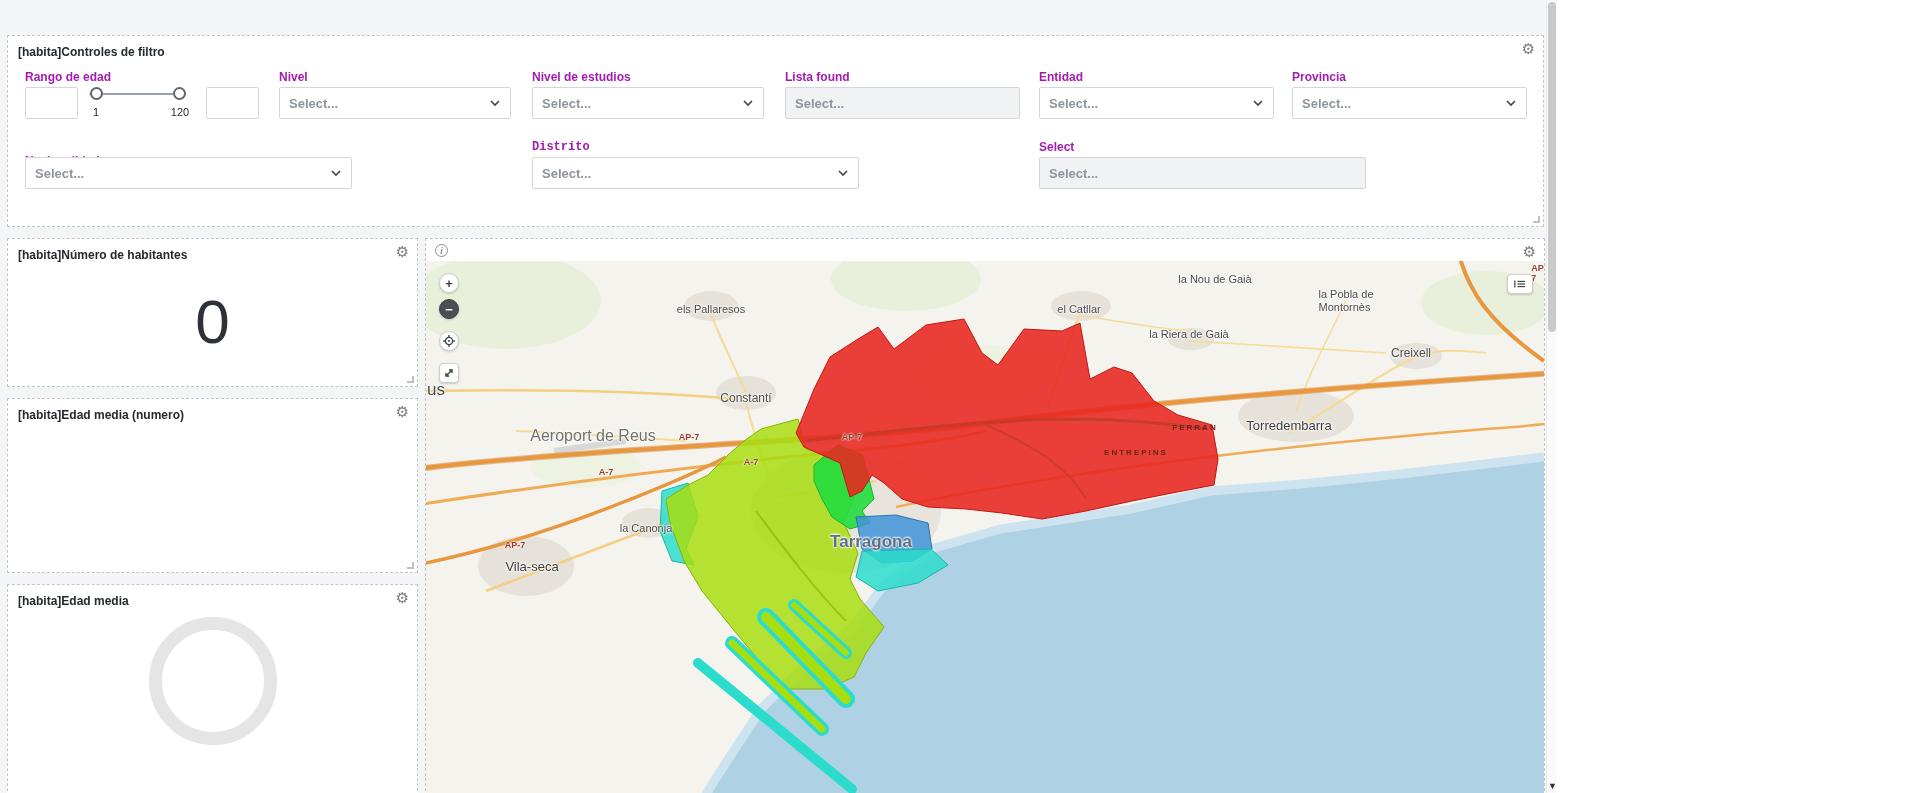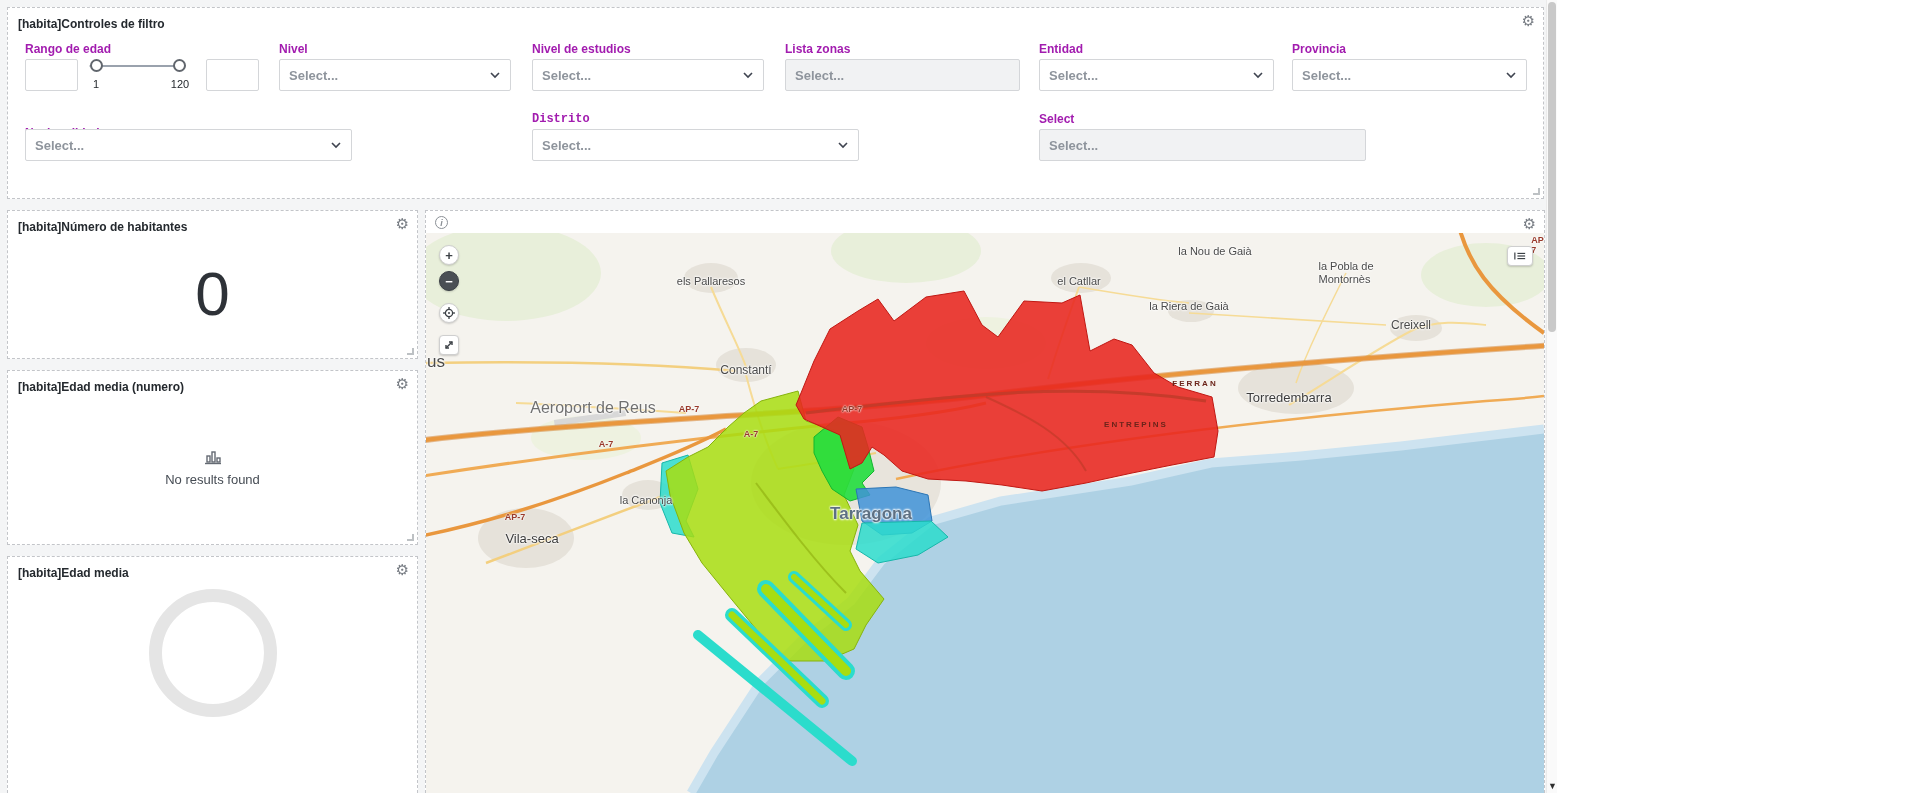--- a/index.html
+++ b/index.html
@@ -1,19 +1,19 @@
 <!DOCTYPE html>
 <html><head>
 <meta charset="utf-8">
 <style>
   * { box-sizing: border-box; }
   body { margin:0; background:#ffffff; font-family:"Liberation Sans", sans-serif; }
   .dashboard { position:relative; width:1557px; height:793px; background:#f4f5f6; overflow:hidden; }
 
-  .panel { position:absolute; background:#ffffff; border:1px dashed #c3c5c9; }
+  .panel { position:absolute; background:#ffffff; border:1px dashed #c3c5c9;margin-top:28px; }
   .panel-title { position:absolute; top:9px; left:10px; font-size:12px; font-weight:700; color:#24292e; white-space:nowrap; }
   .gear { position:absolute; top:5px; right:8px; font-size:15px; color:#787d84; line-height:1; cursor:pointer; }
   .resize-corner { position:absolute; right:3px; bottom:3px; width:7px; height:7px; border-right:2px solid #9aa0a6; border-bottom:2px solid #9aa0a6; opacity:.65; cursor:nwse-resize; }
 
   
   .f-label { position:absolute; font-size:12px; font-weight:600; color:#a21caf; white-space:nowrap; }
   .numinput { position:absolute; height:32px; width:53px; border:1px solid #d4d6d9; border-radius:2px; background:#fff; padding:0 6px; font-size:13px; color:#24292e; }
   .selectbox { position:absolute; height:32px; background:#fff; border:1px solid #d4d6d9; border-radius:2px; display:flex; align-items:center; justify-content:space-between; padding:0 9px; cursor:pointer;font-weight:bold; }
   .selectbox .ph { font-size:13px; color:#8e949c; }
   .selectbox.gray { background:#f1f2f3; }
@@ -89,21 +89,21 @@
     </div>
 
     <div class="f-label" style="left:524px; top:34px;">Nivel de estudios</div>
     <div class="selectbox" style="left:524px; top:51px; width:232px;">
       <span class="ph">Select...</span>
       <svg class="chev" width="12" height="12" viewBox="0 0 12 12">
           <path d="M2 4l4 4 4-4" stroke="#3f4450" fill="none" stroke-width="1.6"></path>
         </svg>
     </div>
 
-    <div class="f-label" style="left:777px; top:34px;">Lista zonas</div>
+    <div class="f-label" style="left:777px; top:34px;">Lista found</div>
     <div class="selectbox gray" style="left:777px; top:51px; width:235px;">
       <span class="ph">Select...</span>
     </div>
 
     <div class="f-label" style="left:1031px; top:34px;">Entidad</div>
     <div class="selectbox" style="left:1031px; top:51px; width:235px;">
       <span class="ph">Select...</span>
       <svg class="chev" width="12" height="12" viewBox="0 0 12 12">
           <path d="M2 4l4 4 4-4" stroke="#3f4450" fill="none" stroke-width="1.6"></path>
         </svg>
@@ -146,29 +146,20 @@
     <span class="gear">⚙</span>
     <div class="stat-wrap">
       <div class="stat-value">0</div>
     </div>
     <div class="resize-corner"></div>
   </section>
 
   <section class="panel" style="left:7px; top:370px; width:411px; height:175px;">
     <div class="panel-title">[habita]Edad media (numero)</div>
     <span class="gear">⚙</span>
-    <div class="empty-wrap">
-      <svg width="18" height="18" viewBox="0 0 18 18">
-        <rect x="3" y="9" width="3" height="6" fill="none" stroke="#646a73" stroke-width="1.4"></rect>
-        <rect x="8" y="5" width="3" height="10" fill="none" stroke="#646a73" stroke-width="1.4"></rect>
-        <rect x="13" y="11" width="3" height="4" fill="none" stroke="#646a73" stroke-width="1.4"></rect>
-        <line x1="1" y1="16.5" x2="17" y2="16.5" stroke="#646a73" stroke-width="1.4"></line>
-      </svg>
-      <div class="empty-text">No results found</div>
-    </div>
     <div class="resize-corner"></div>
   </section>
 
   <section class="panel" style="left:7px; top:556px; width:411px; height:237px; border-bottom:none;">
     <div class="panel-title">[habita]Edad media</div>
     <span class="gear">⚙</span>
     <div class="gauge-circle"></div>
   </section>
 
   <section class="panel" style="left:425px; top:210px; width:1120px; height:583px; border-bottom:none;">
@@ -248,21 +239,21 @@
       <span class="place" style="left:285px; top:48px;">els Pallaresos</span>
       <span class="place" style="left:653px; top:48px;">el Catllar</span>
       <span class="place" style="left:763px; top:73px;">la Riera de Gaià</span>
       <span class="place" style="left:985px; top:92px; font-size:12px;">Creixell</span>
       <span class="place town" style="left:863px; top:164px;">Torredembarra</span>
       <span class="place" style="left:320px; top:137px; font-size:12px;">Constantí</span>
       <span class="place small" style="left:167px; top:175px;">Aeroport de Reus</span>
       <span class="place" style="left:220px; top:267px;">la Canonja</span>
       <span class="place town" style="left:106px; top:305px;">Vila-seca</span>
       <span class="place zone" style="left:710px; top:191px;">ENTREPINS</span>
-      <span class="place zone" style="left:757px; top:150px;padding-left:24px;">FERRAN</span>
+      <span class="place zone" style="left:757px; top:166px;padding-left:24px;">FERRAN</span>
       <span class="place city" style="left:445px; top:281px;">Tarragona</span>
 
       <span class="shield" style="left:263px; top:176px;">AP-7</span>
       <span class="shield" style="left:426px; top:176px;">AP-7</span>
       <span class="shield" style="left:89px; top:284px;">AP-7</span>
       <span class="shield" style="left:1113px; top:12px;">AP-7</span>
       <span class="shield" style="left:180px; top:211px;">A-7</span>
       <span class="shield" style="left:325px; top:201px;">A-7</span>
 
       <button class="mapbtn round" style="left:13px; top:12px;">+</button>

